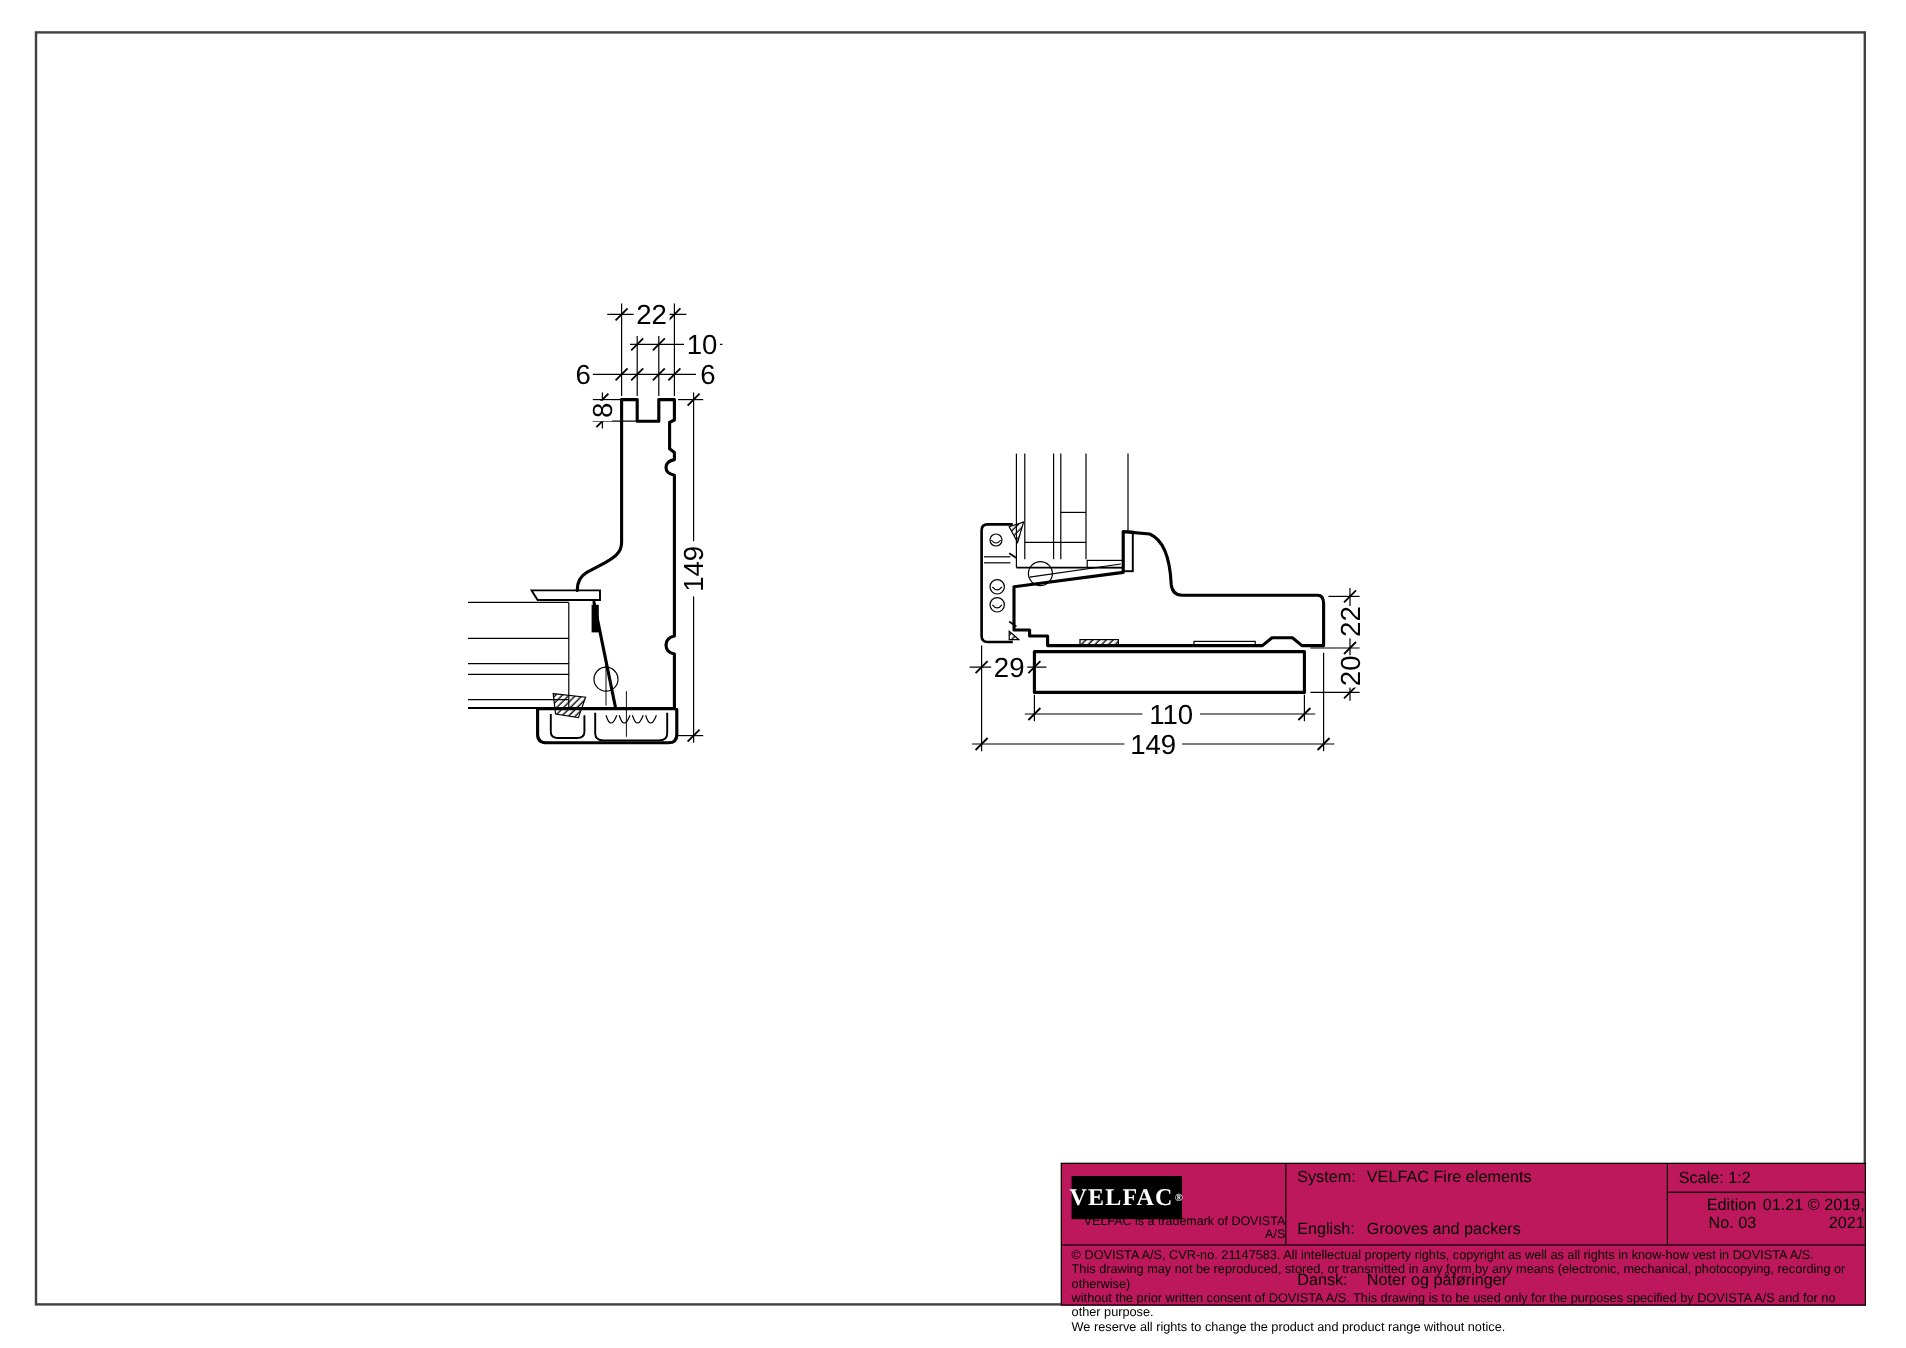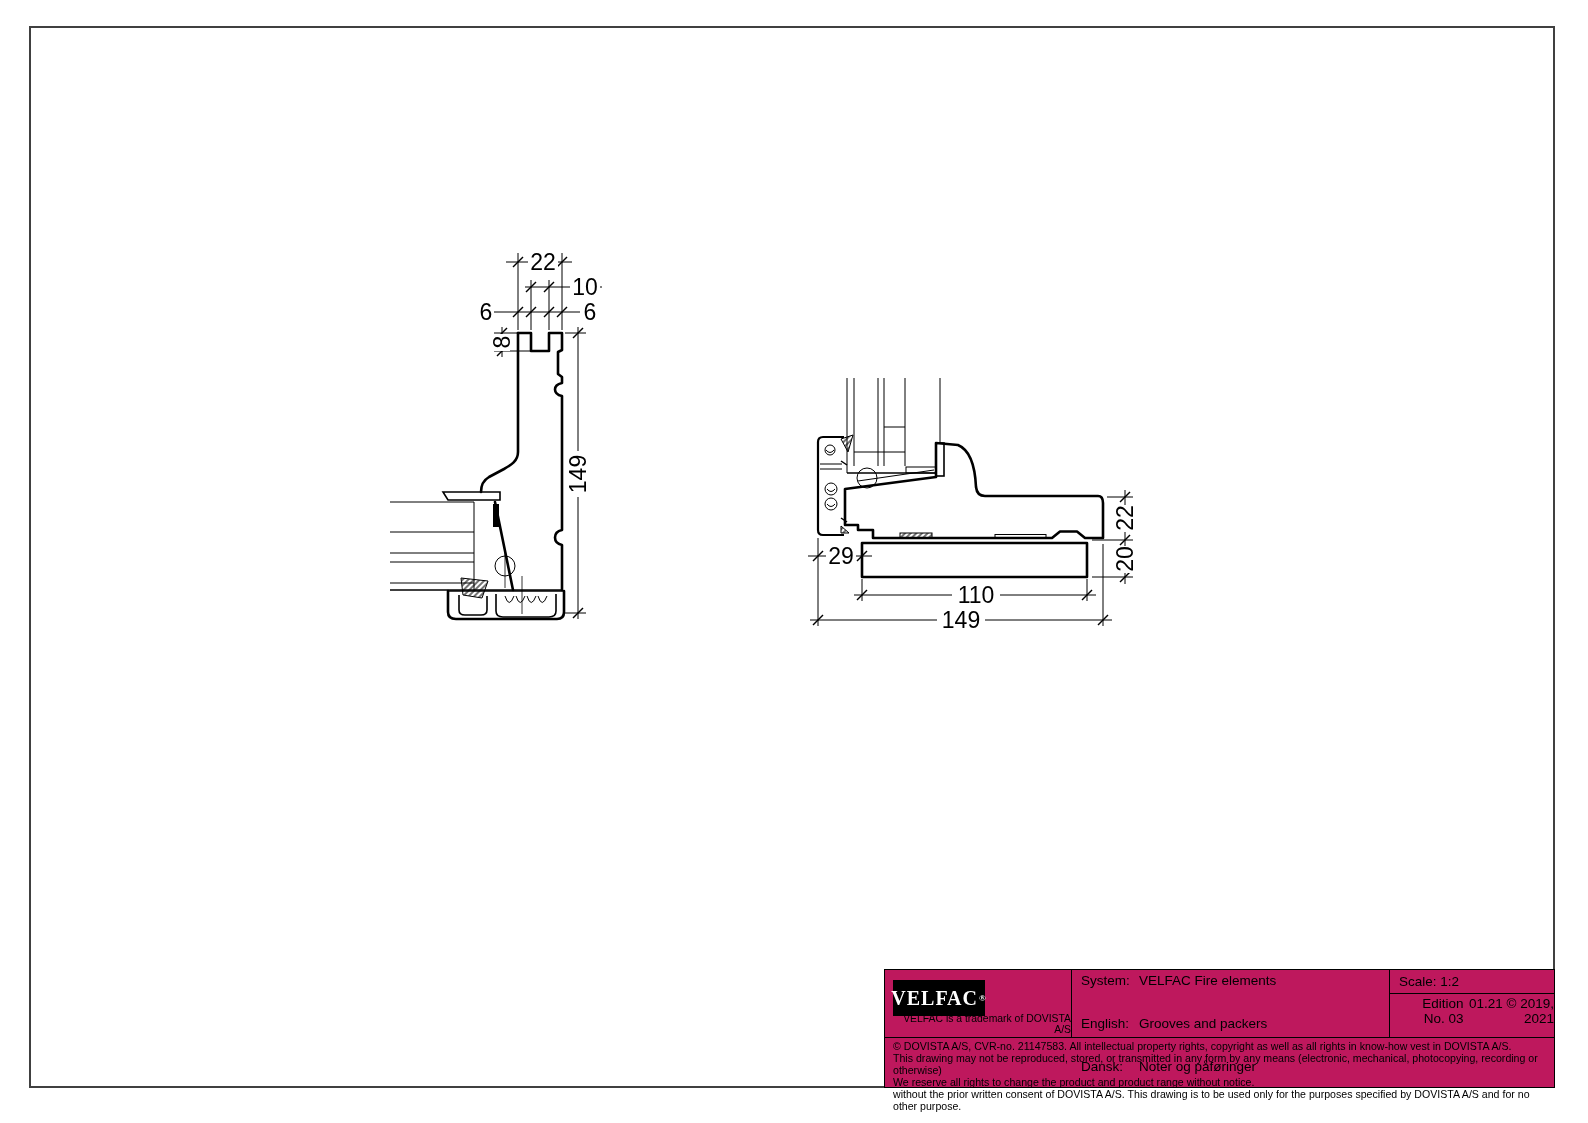--- a/index.html
+++ b/index.html
@@ -241,18 +241,18 @@
       <div class="meta-scale">Scale: 1:2</div>
       <div class="meta-rest">
         <div>Edition No. 03</div>
         <div>01.21 © 2019, 2021</div>
       </div>
     </div>
 
     <div class="tb-copy">
       <div>© DOVISTA A/S, CVR-no. 21147583. All intellectual property rights, copyright as well as all rights in know-how vest in DOVISTA A/S.</div>
       <div>This drawing may not be reproduced, stored, or transmitted in any form by any means (electronic, mechanical, photocopying, recording or otherwise)</div>
+      <div>without the prior written consent of DOVISTA A/S. This drawing is to be used only for the purposes specified by DOVISTA A/S and for no other purpose.</div>
       <div>We reserve all rights to change the product and product range without notice.</div>
-      <div>without the prior written consent of DOVISTA A/S. This drawing is to be used only for the purposes specified by DOVISTA A/S and for no other purpose.</div>
     </div>
   </div>
 
 </div>
 
 </body></html>

